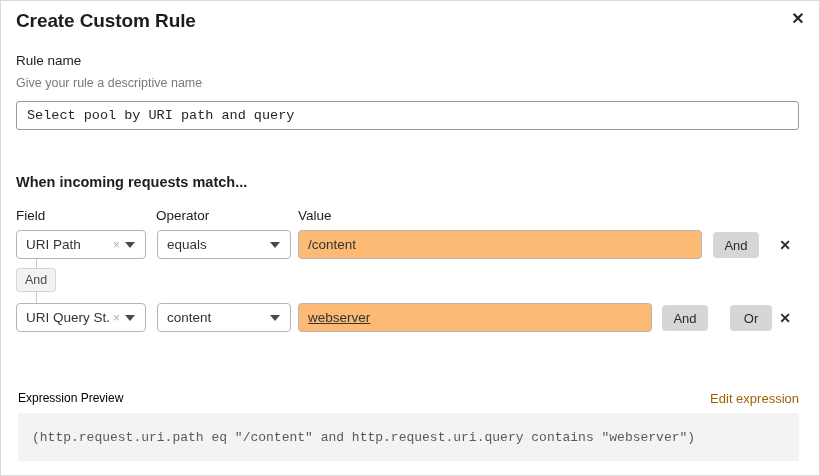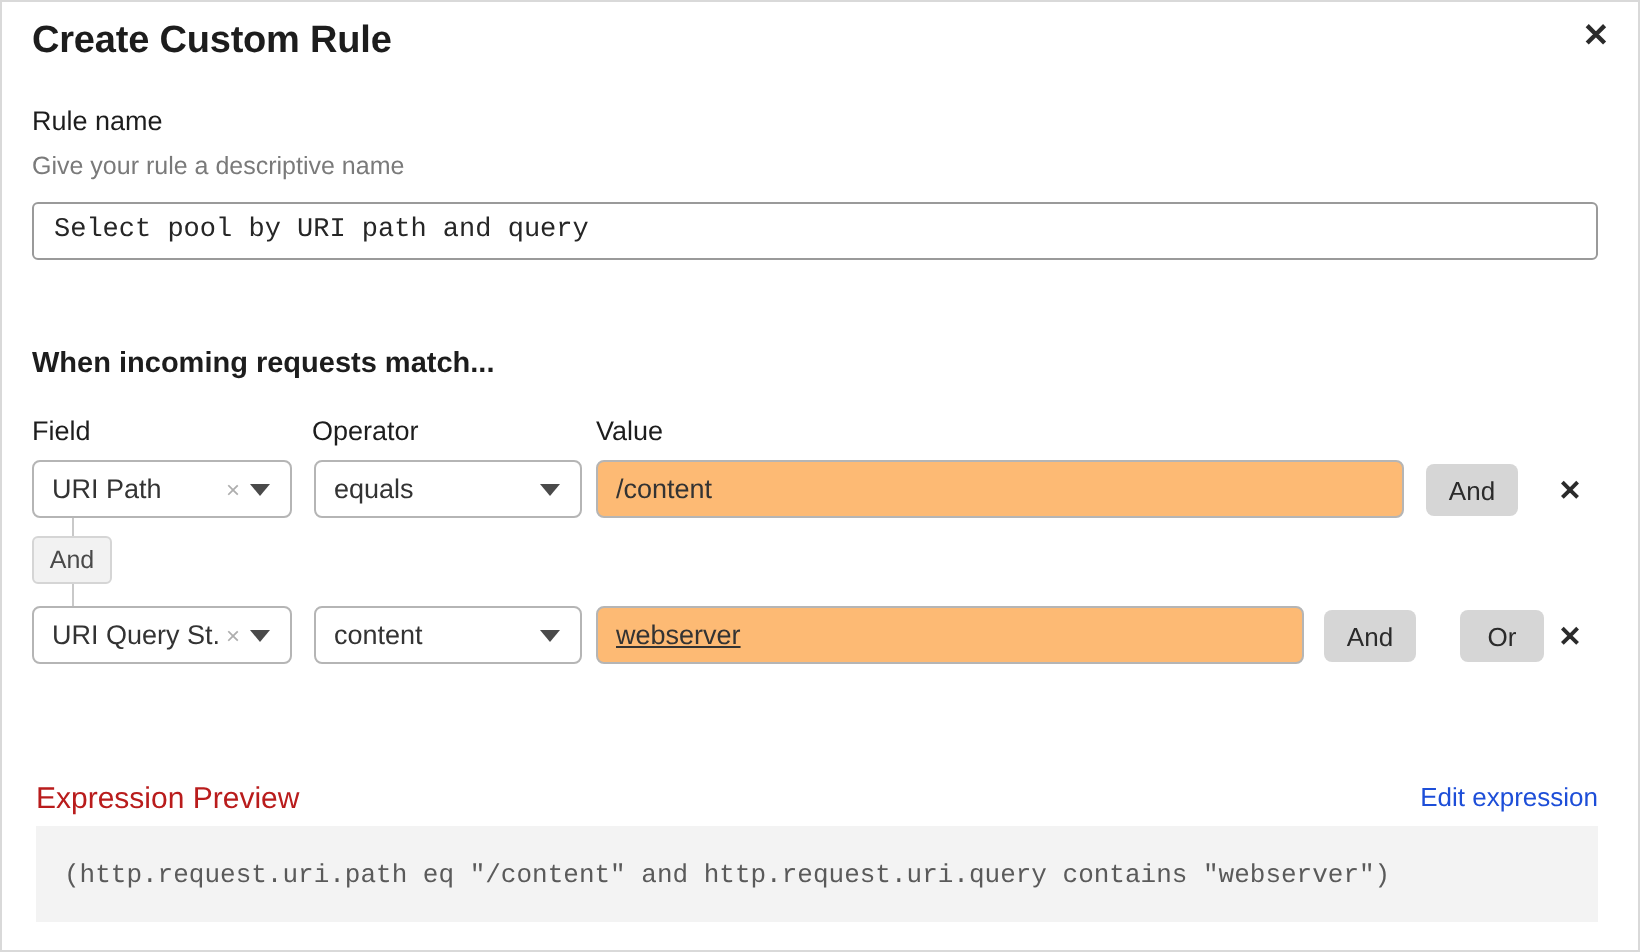--- a/index.html
+++ b/index.html
@@ -205,29 +205,29 @@
     font-size: 12.5px;
     color: #4a4a4a;
     cursor: pointer;
   }
 
   
   #expr-label {
     position: absolute;
     left: 17px;
     top: 390px;
-    font-size: 15px;
-    color: #b91c1c;
+    font-size: 12px;
+    color: #000000;
   }
   #edit-expression-link {
     position: absolute;
     right: 20px;
     top: 390px;
     font-size: 13px;
-    color: #1d4ed8;
+    color: #a16207;
     text-decoration: none;
     cursor: pointer;
   }
   #expr-box {
     position: absolute;
     left: 17px;
     top: 412px;
     width: 781px;
     height: 48px;
     box-sizing: border-box;

